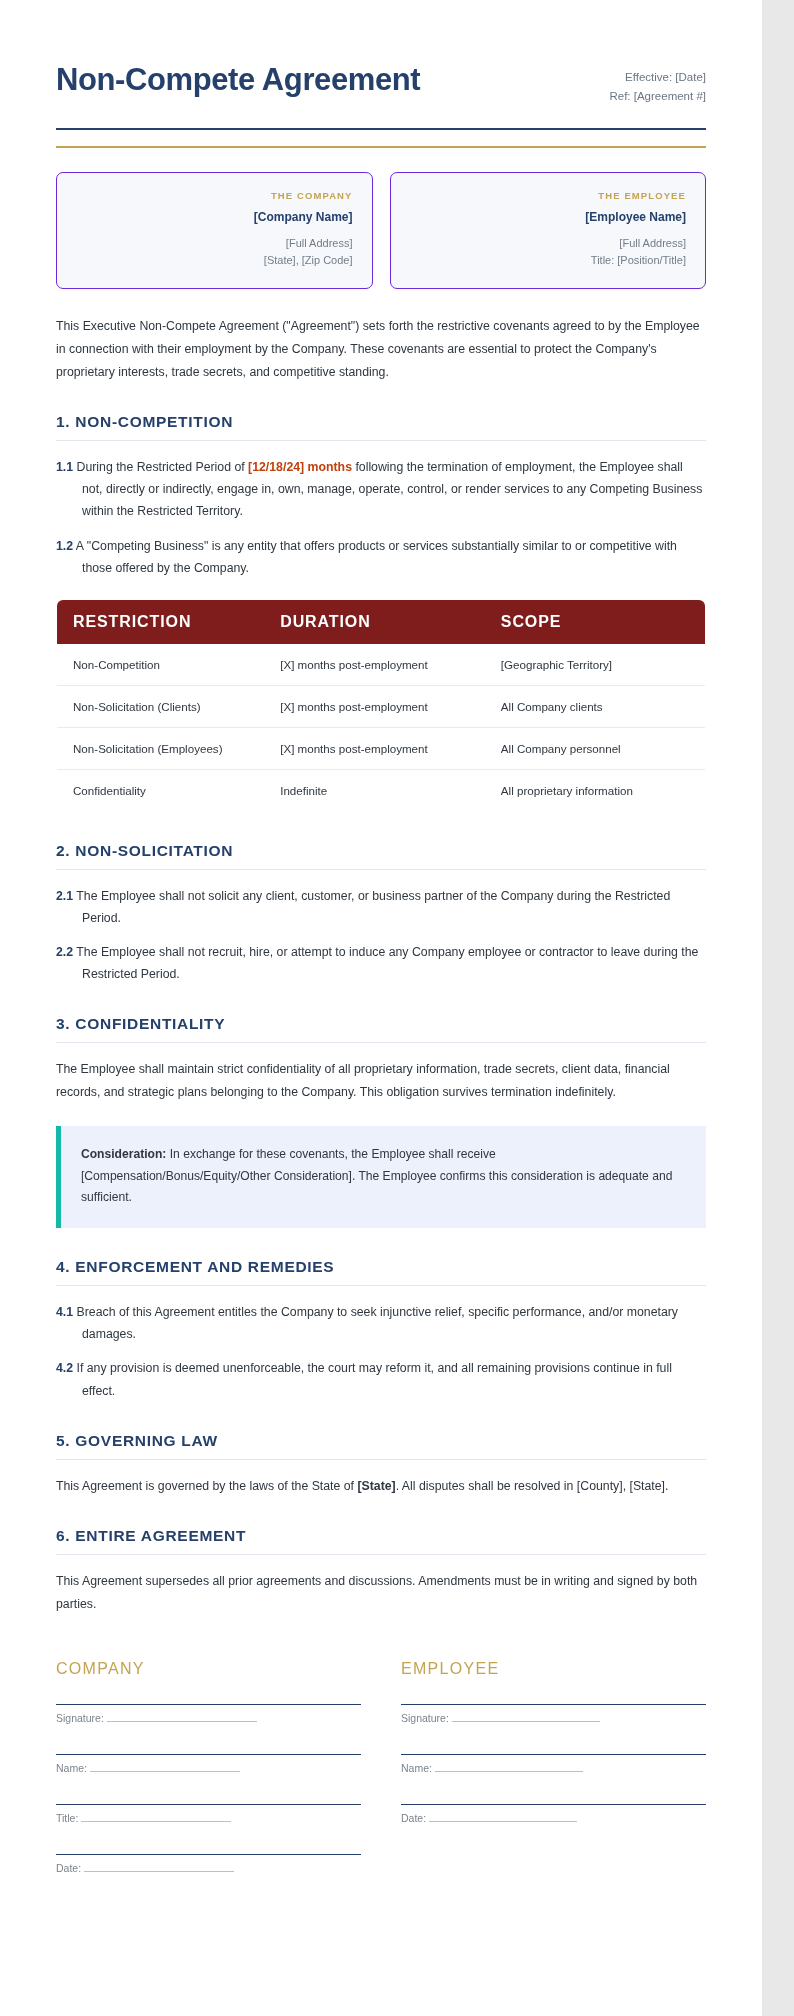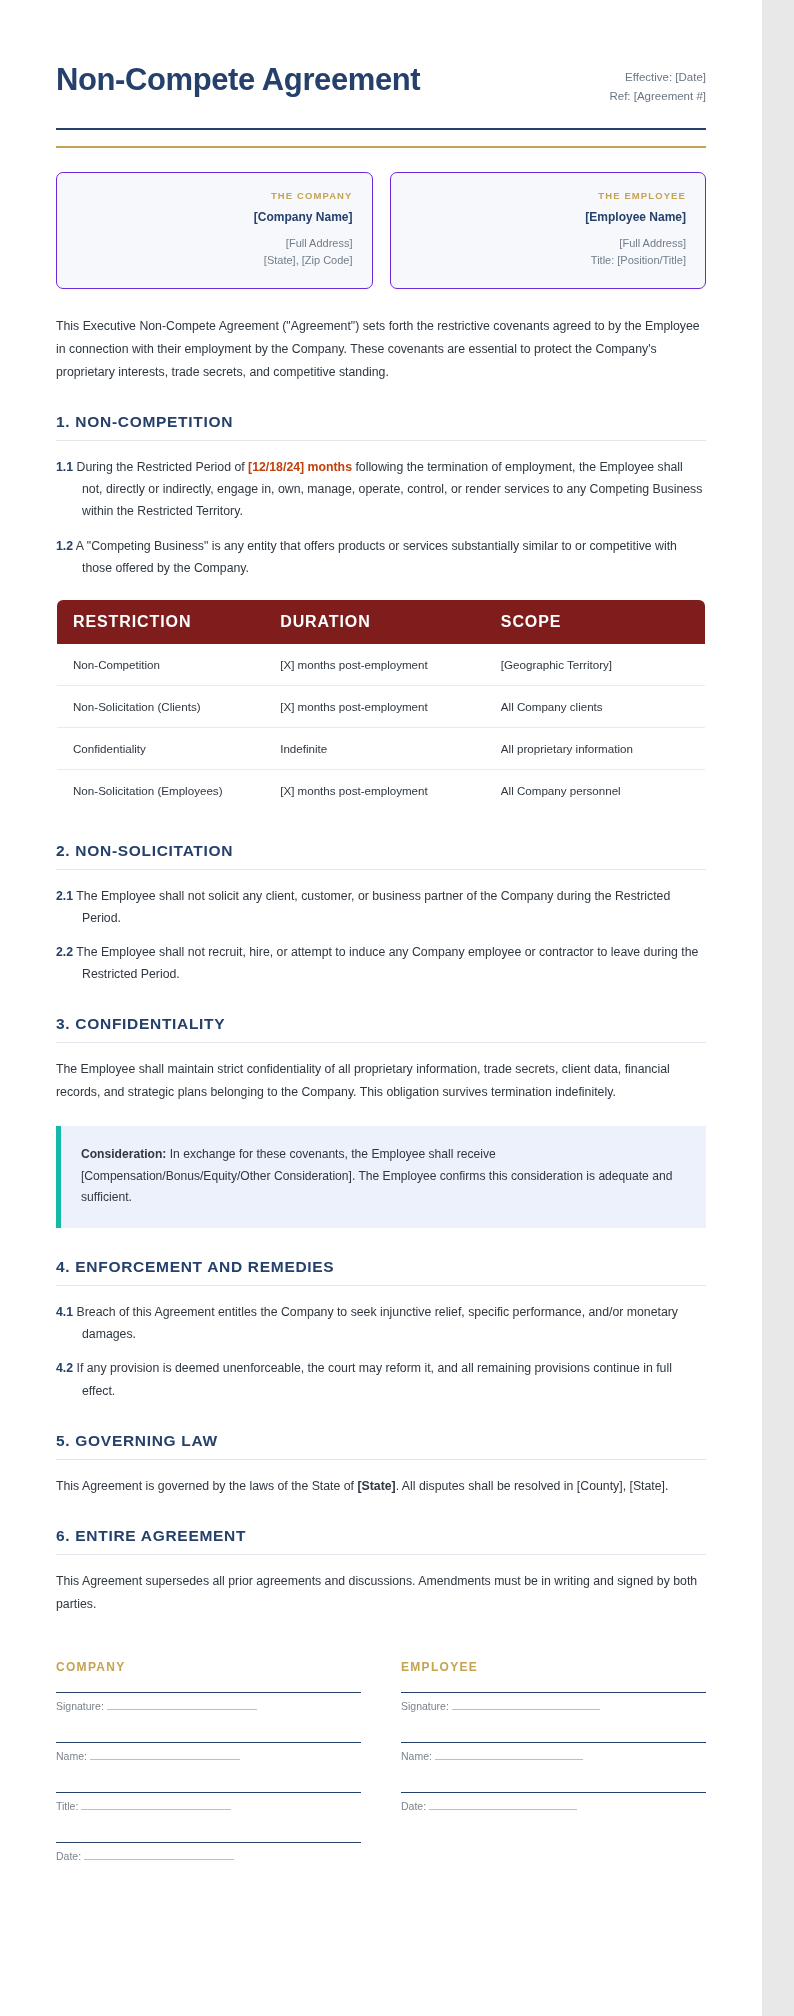--- a/index.html
+++ b/index.html
@@ -168,26 +168,26 @@
   }
 
   
   .signatures {
     display: flex;
     gap: 40px;
     margin-top: 44px;
   }
   .sig-col { flex: 1; }
   .sig-kicker {
-    font-size: 12px;
-    font-weight: bold;
+    font-size: 16px;
+    font-weight: normal;
     letter-spacing: 1.3px;
     color: #c4a351;
     text-transform: uppercase;
-    margin-bottom: 18px;
+    margin-bottom: 26px;
   }
   .sig-field { margin-bottom: 30px; }
   .sig-field:last-child { margin-bottom: 0; }
   .sig-rule {
     border-top: 1.3px solid #24406b;
     margin-bottom: 7px;
   }
   .sig-label {
     font-size: 10.5px;
     color: #7b838d;
@@ -253,29 +253,29 @@
           <td>Non-Competition</td>
           <td>[X] months post-employment</td>
           <td>[Geographic Territory]</td>
         </tr>
         <tr>
           <td>Non-Solicitation (Clients)</td>
           <td>[X] months post-employment</td>
           <td>All Company clients</td>
         </tr>
         <tr>
+          <td>Non-Solicitation (Employees)</td>
+          <td>[X] months post-employment</td>
+          <td>All Company personnel</td>
+        </tr>
+        <tr>
           <td>Confidentiality</td>
           <td>Indefinite</td>
           <td>All proprietary information</td>
         </tr>
-        <tr>
-          <td>Non-Solicitation (Employees)</td>
-          <td>[X] months post-employment</td>
-          <td>All Company personnel</td>
-        </tr>
       </tbody>
     </table>
   </div>
 
   <div class="section">
     <div class="section-title">2. NON-SOLICITATION</div>
     <div class="section-body">
       <p class="clause"><span class="clause-num">2.1</span> <span>The Employee shall not solicit any client, customer, or business partner of the Company during the Restricted Period.</span></p>
       <p class="clause"><span class="clause-num">2.2</span> <span>The Employee shall not recruit, hire, or attempt to induce any Company employee or contractor to leave during the Restricted Period.</span></p>
     </div>

